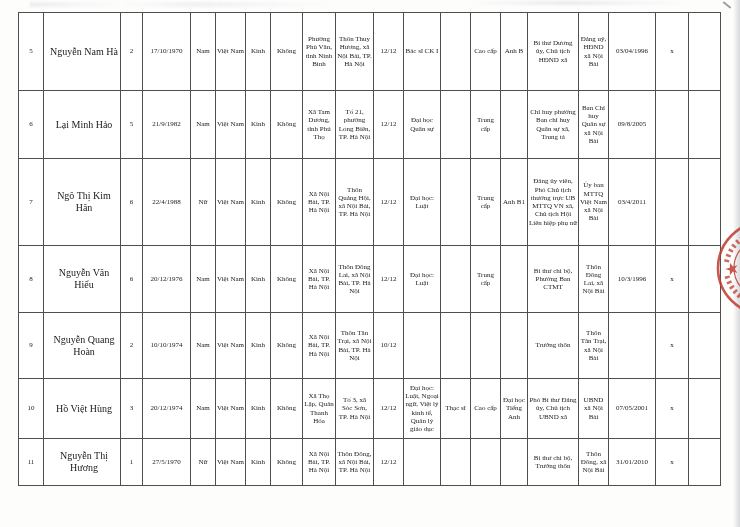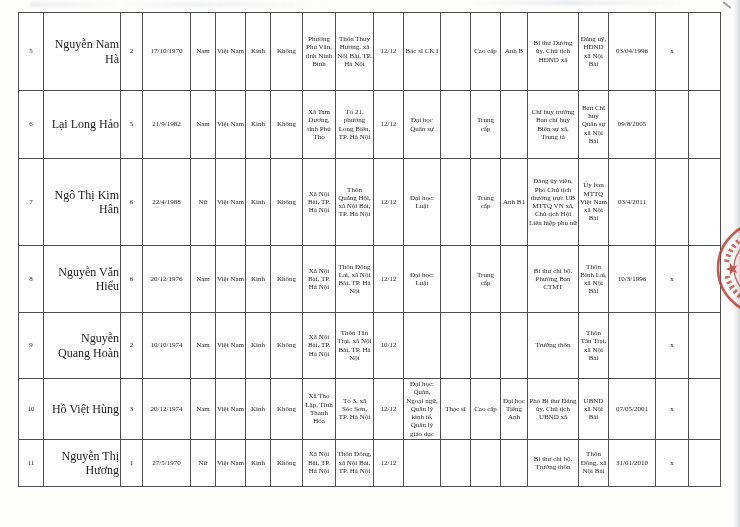--- a/index.html
+++ b/index.html
@@ -26,21 +26,21 @@
     border-collapse:collapse;table-layout:fixed;width:702px;
     background:#fff;
   }
   table.roster td{
     border:1px solid #4f4f4f;
     font-size:7px;line-height:1.18;
     text-align:center;vertical-align:middle;
     padding:1px;color:#1b1b1b;
     overflow:hidden;word-wrap:break-word;
   }
-  table.roster td.name-cell{text-align:right;padding-left:5px;font-size:12px;}
+  table.roster td.name-cell{text-align:center;padding-left:5px;font-size:10px;}
 
   
   .stamp{position:absolute;left:702px;top:206px;width:125px;height:125px;
     opacity:.85;pointer-events:none;}
   .stamp circle, .stamp path{stroke:var(--stamp-color,#c0392b);fill:none;}
   .stamp .star{fill:var(--stamp-color,#c0392b);stroke:none;}
 </style>
 </head>
 <body>
 
@@ -93,35 +93,35 @@
             <td>Cao cấp</td>
             <td>Anh B</td>
             <td>Bí thư Dương ủy, Chủ tịch HĐND xã</td>
             <td>Đảng uỷ, HĐND xã Nội Bài</td>
             <td>03/04/1996</td>
             <td>x</td>
             <td></td>
           </tr>
           <tr style="height: 68px;">
             <td>6</td>
-            <td class="name-cell">Lại Long Hảo</td>
+            <td class="name-cell">Lại Minh Hảo</td>
             <td>5</td>
             <td>21/9/1982</td>
             <td>Nam</td>
             <td>Việt Nam</td>
             <td>Kinh</td>
             <td>Không</td>
             <td>Xã Tam Dương, tỉnh Phú Thọ</td>
             <td>Tổ 21, phường Long Biên, TP. Hà Nội</td>
             <td>12/12</td>
             <td>Đại học Quân sự</td>
             <td></td>
             <td>Trung cấp</td>
             <td></td>
-            <td>Chỉ huy trưởng Ban chỉ huy Biên sự xã, Trung tá</td>
+            <td>Chỉ huy phường Ban chỉ huy Quân sự xã, Trung tá</td>
             <td>Ban Chỉ huy Quân sự xã Nội Bài</td>
             <td>09/8/2005</td>
             <td></td>
             <td></td>
           </tr>
           <tr style="height: 87px;">
             <td>7</td>
             <td class="name-cell">Ngô Thị Kim Hân</td>
             <td>6</td>
             <td>22/4/1988</td>
@@ -152,21 +152,21 @@
             <td>Kinh</td>
             <td>Không</td>
             <td>Xã Nội Bài, TP. Hà Nội</td>
             <td>Thôn Đông Lai, xã Nội Bài, TP. Hà Nội</td>
             <td>12/12</td>
             <td>Đại học: Luật</td>
             <td></td>
             <td>Trung cấp</td>
             <td></td>
             <td>Bí thư chi bộ, Phường Ban CTMT</td>
-            <td>Thôn Bình Lai, xã Nội Bài</td>
+            <td>Thôn Đông Lai, xã Nội Bài</td>
             <td>10/3/1996</td>
             <td>x</td>
             <td></td>
           </tr>
           <tr style="height: 66px;">
             <td>9</td>
             <td class="name-cell">Nguyễn Quang Hoàn</td>
             <td>2</td>
             <td>10/10/1974</td>
             <td>Nam</td>
@@ -188,24 +188,24 @@
           </tr>
           <tr style="height: 60px;">
             <td>10</td>
             <td class="name-cell">Hồ Việt Hùng</td>
             <td>3</td>
             <td>20/12/1974</td>
             <td>Nam</td>
             <td>Việt Nam</td>
             <td>Kinh</td>
             <td>Không</td>
-            <td>Xã Thọ Lập, Tỉnh Thanh Hóa</td>
+            <td>Xã Thọ Lập, Quản Thanh Hóa</td>
             <td>Tổ 3, xã Sóc Sơn, TP. Hà Nội</td>
             <td>12/12</td>
-            <td>Đại học: Quản, Ngoại ngữ, Quản lý kinh tế, Quản lý giáo dục</td>
+            <td>Đại học: Luật, Ngoại ngữ, Việt lý kinh tế, Quản lý giáo dục</td>
             <td>Thạc sĩ</td>
             <td>Cao cấp</td>
             <td>Đại học Tiếng Anh</td>
             <td>Phó Bí thư Đảng ủy, Chủ tịch UBND xã</td>
             <td>UBND xã Nội Bài</td>
             <td>07/05/2001</td>
             <td>x</td>
             <td></td>
           </tr>
           <tr style="height: 47px;">

